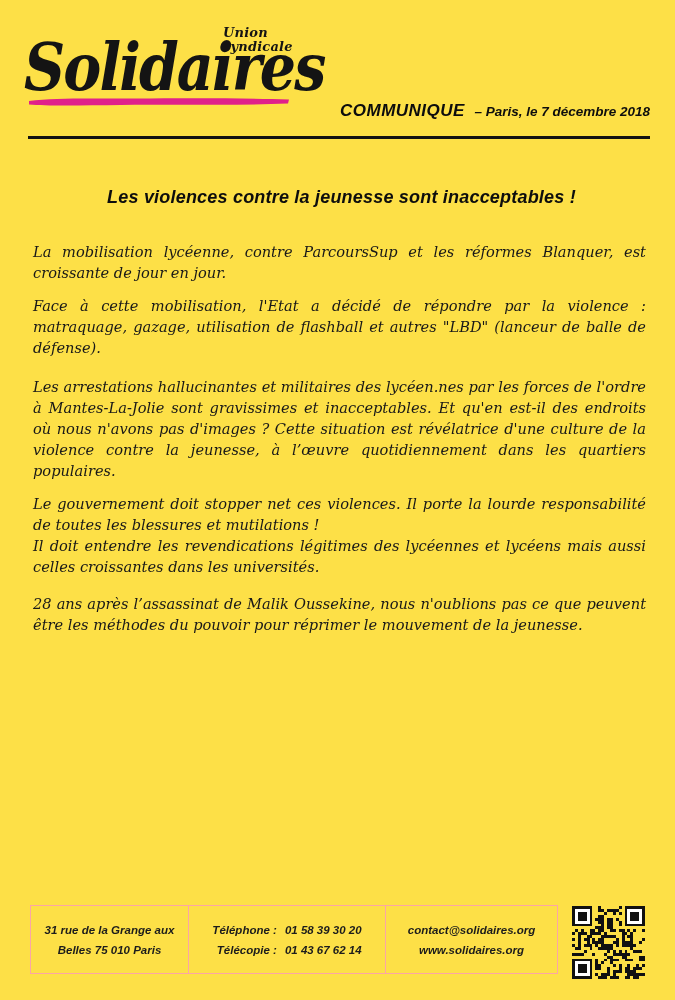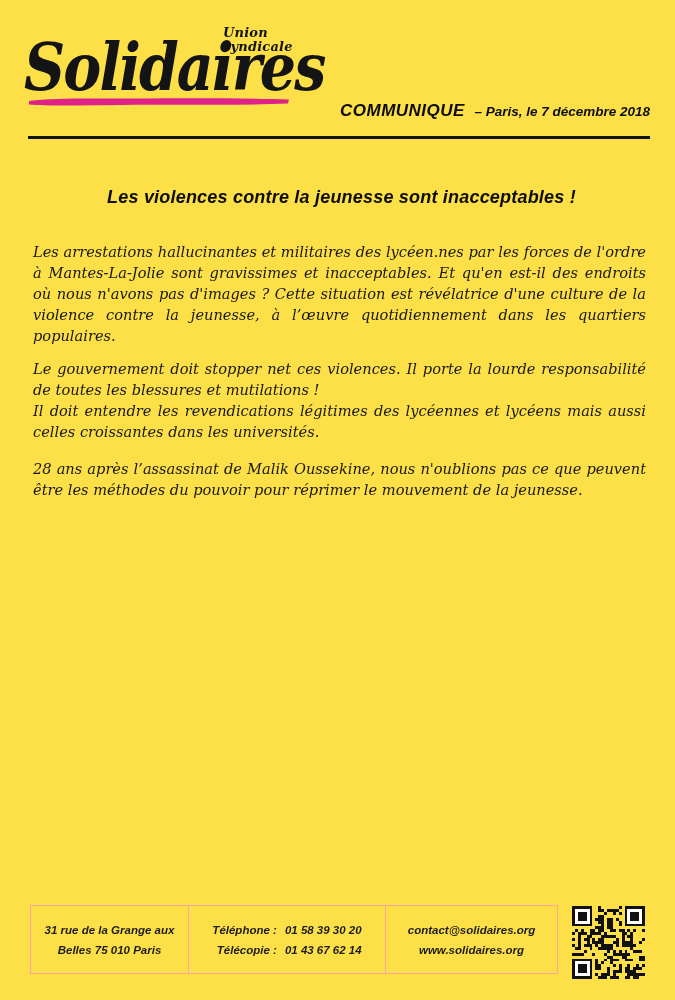--- a/index.html
+++ b/index.html
@@ -85,20 +85,22 @@
   <div class="kicker-row">
     <span class="kicker">COMMUNIQUE</span>
     <span class="dateline">– Paris, le 7 décembre 2018</span>
   </div>
 
   <div class="rule"></div>
 
   <h1 class="title">Les violences contre la jeunesse sont inacceptables !</h1>
 
   <main class="body-text">
+    <p class="mb12">La mobilisation lycéenne, contre ParcoursSup et les réformes Blanquer, est croissante de jour en jour.</p>
+    <p class="mb18">Face à cette mobilisation, l'Etat a décidé de répondre par la violence : matraquage, gazage, utilisation de flashball et autres "LBD" (lanceur de balle de défense).</p>
     <p class="mb12">Les arrestations hallucinantes et militaires des lycéen.nes par les forces de l'ordre à Mantes-La-Jolie sont gravissimes et inacceptables. Et qu'en est-il des endroits où nous n'avons pas d'images ? Cette situation est révélatrice d'une culture de la violence contre la jeunesse, à l’œuvre quotidiennement dans les quartiers populaires.</p>
     <p class="mb9">Le gouvernement doit stopper net ces violences. Il porte la lourde responsabilité de toutes les blessures et mutilations !
 Il doit entendre les revendications légitimes des lycéennes et lycéens mais aussi celles croissantes dans les universités.</p>
     <p class="mb25">28 ans après l’assassinat de Malik Oussekine, nous n'oublions pas ce que peuvent être les méthodes du pouvoir pour réprimer le mouvement de la jeunesse.</p>
   </main>
 
   <table class="contact-table">
     <colgroup>
         <col style="width:158px">
         <col style="width:197px">

